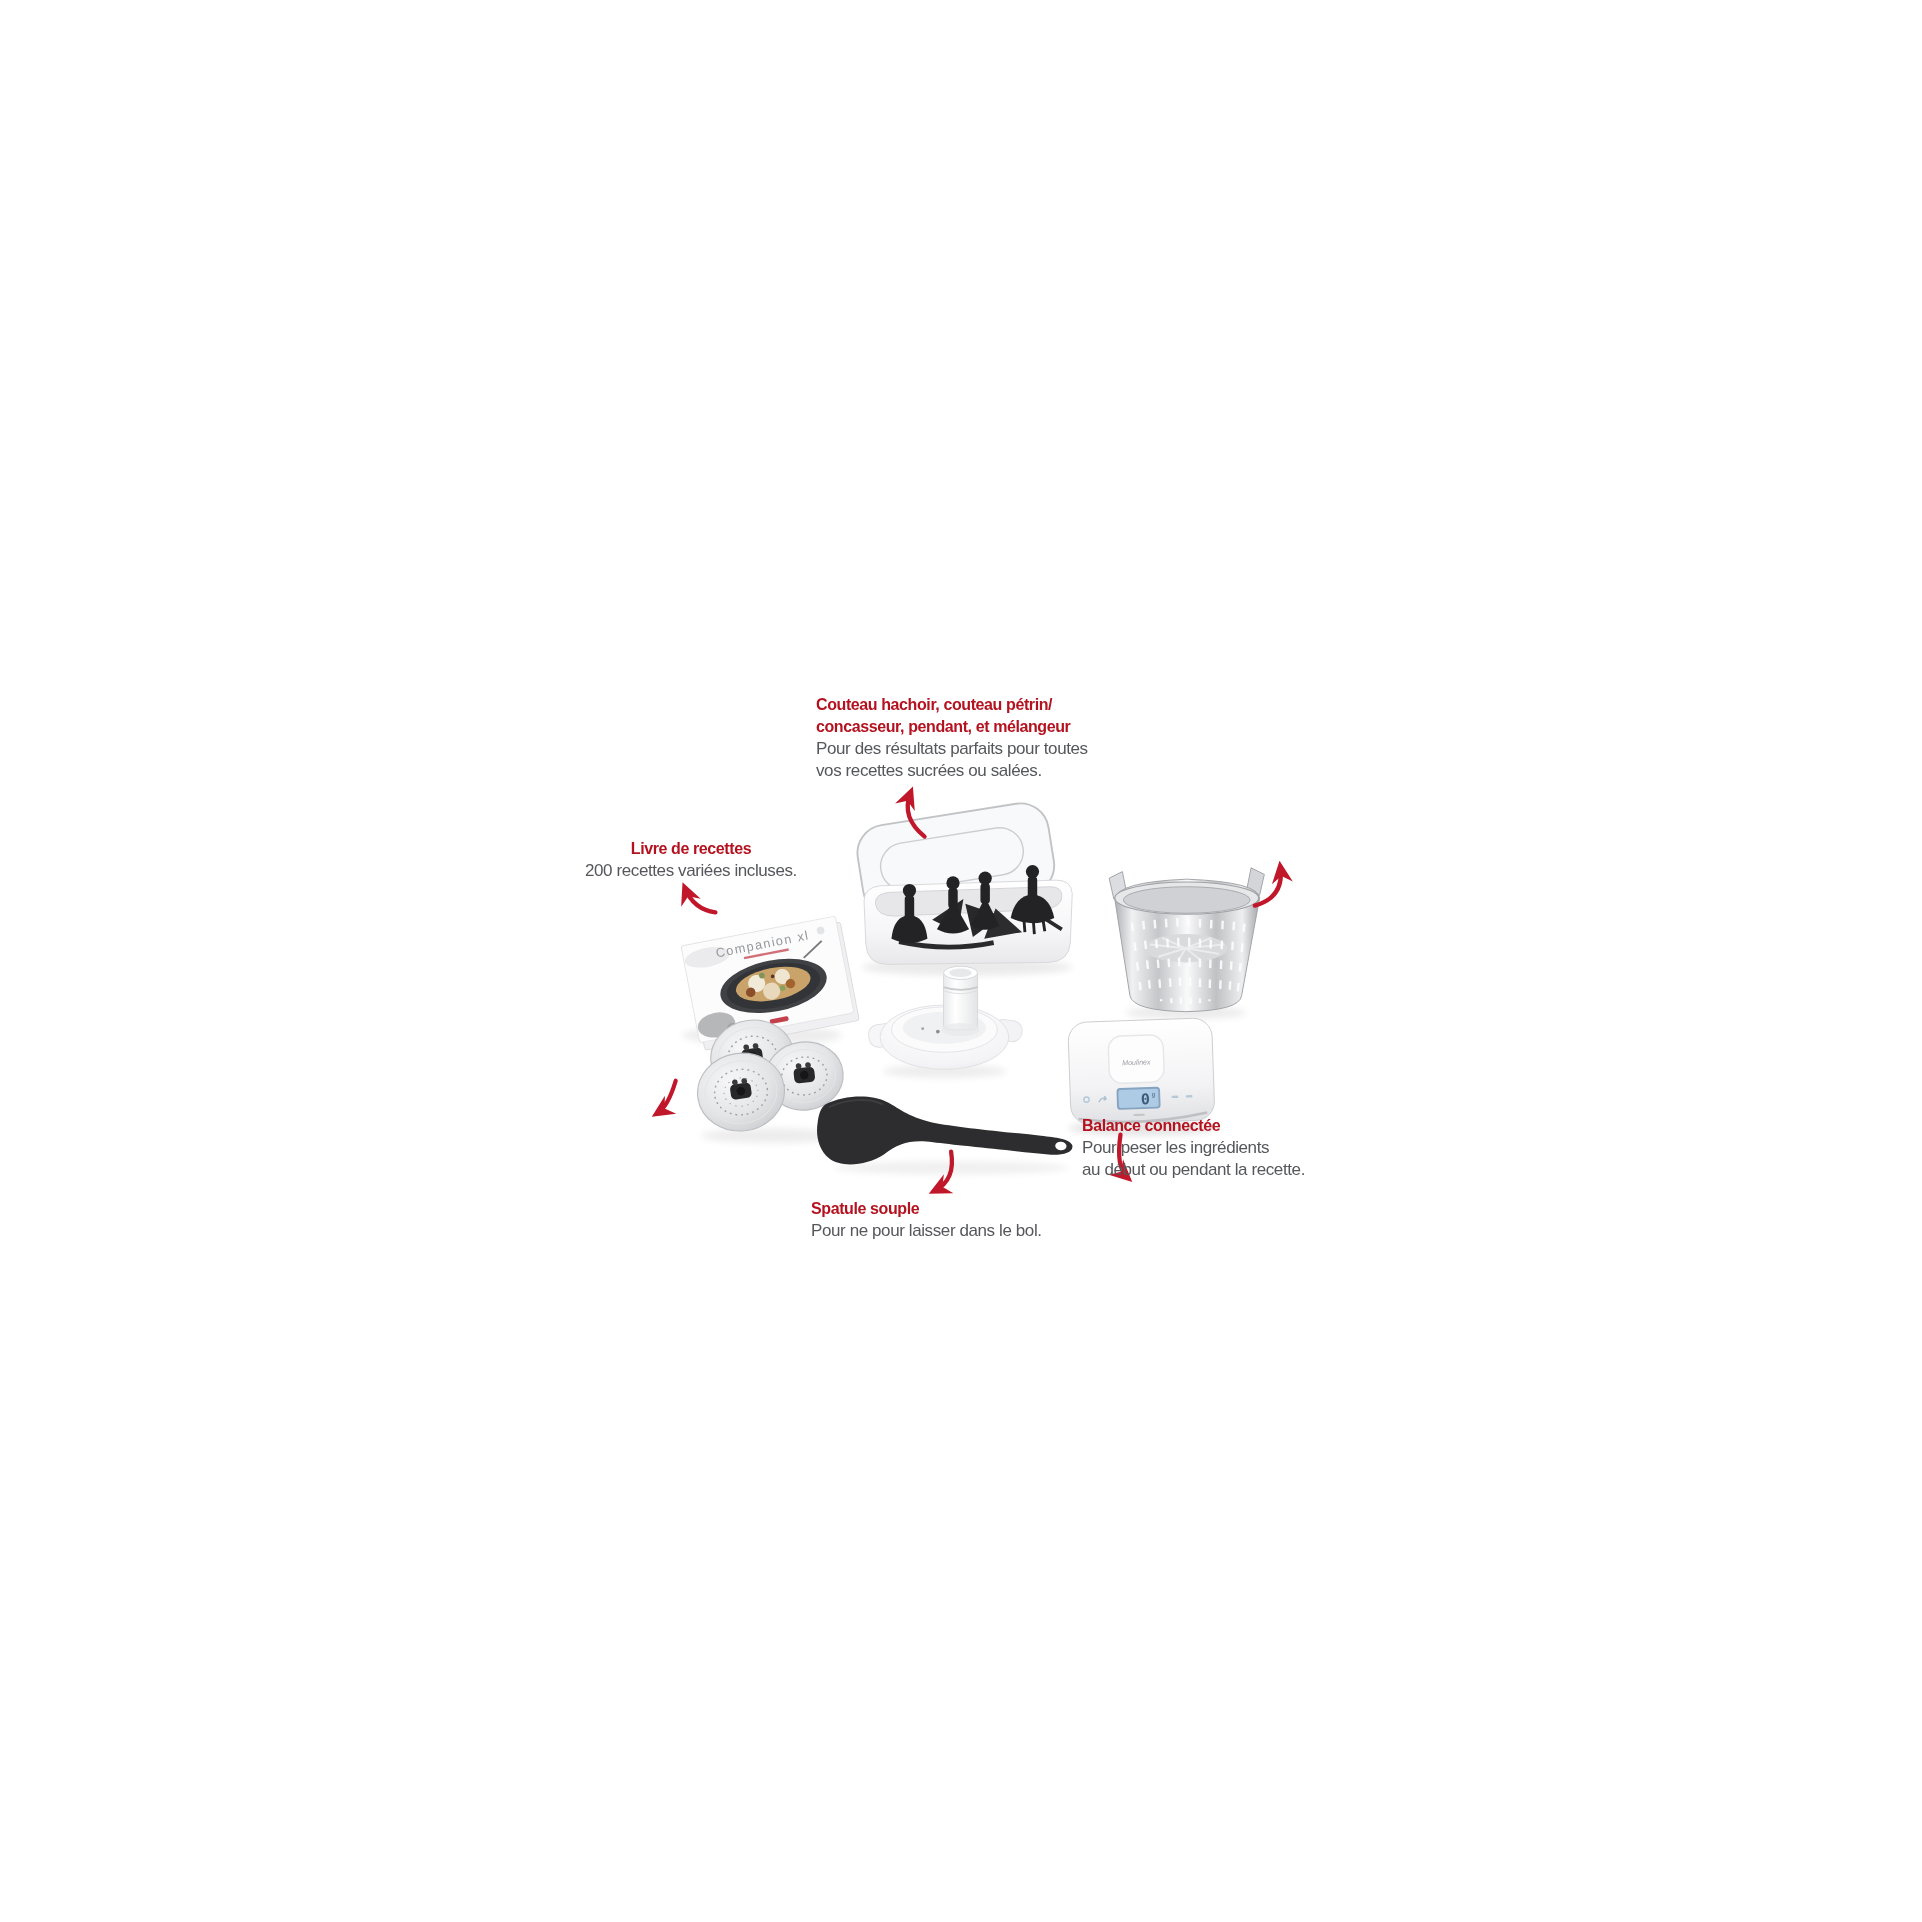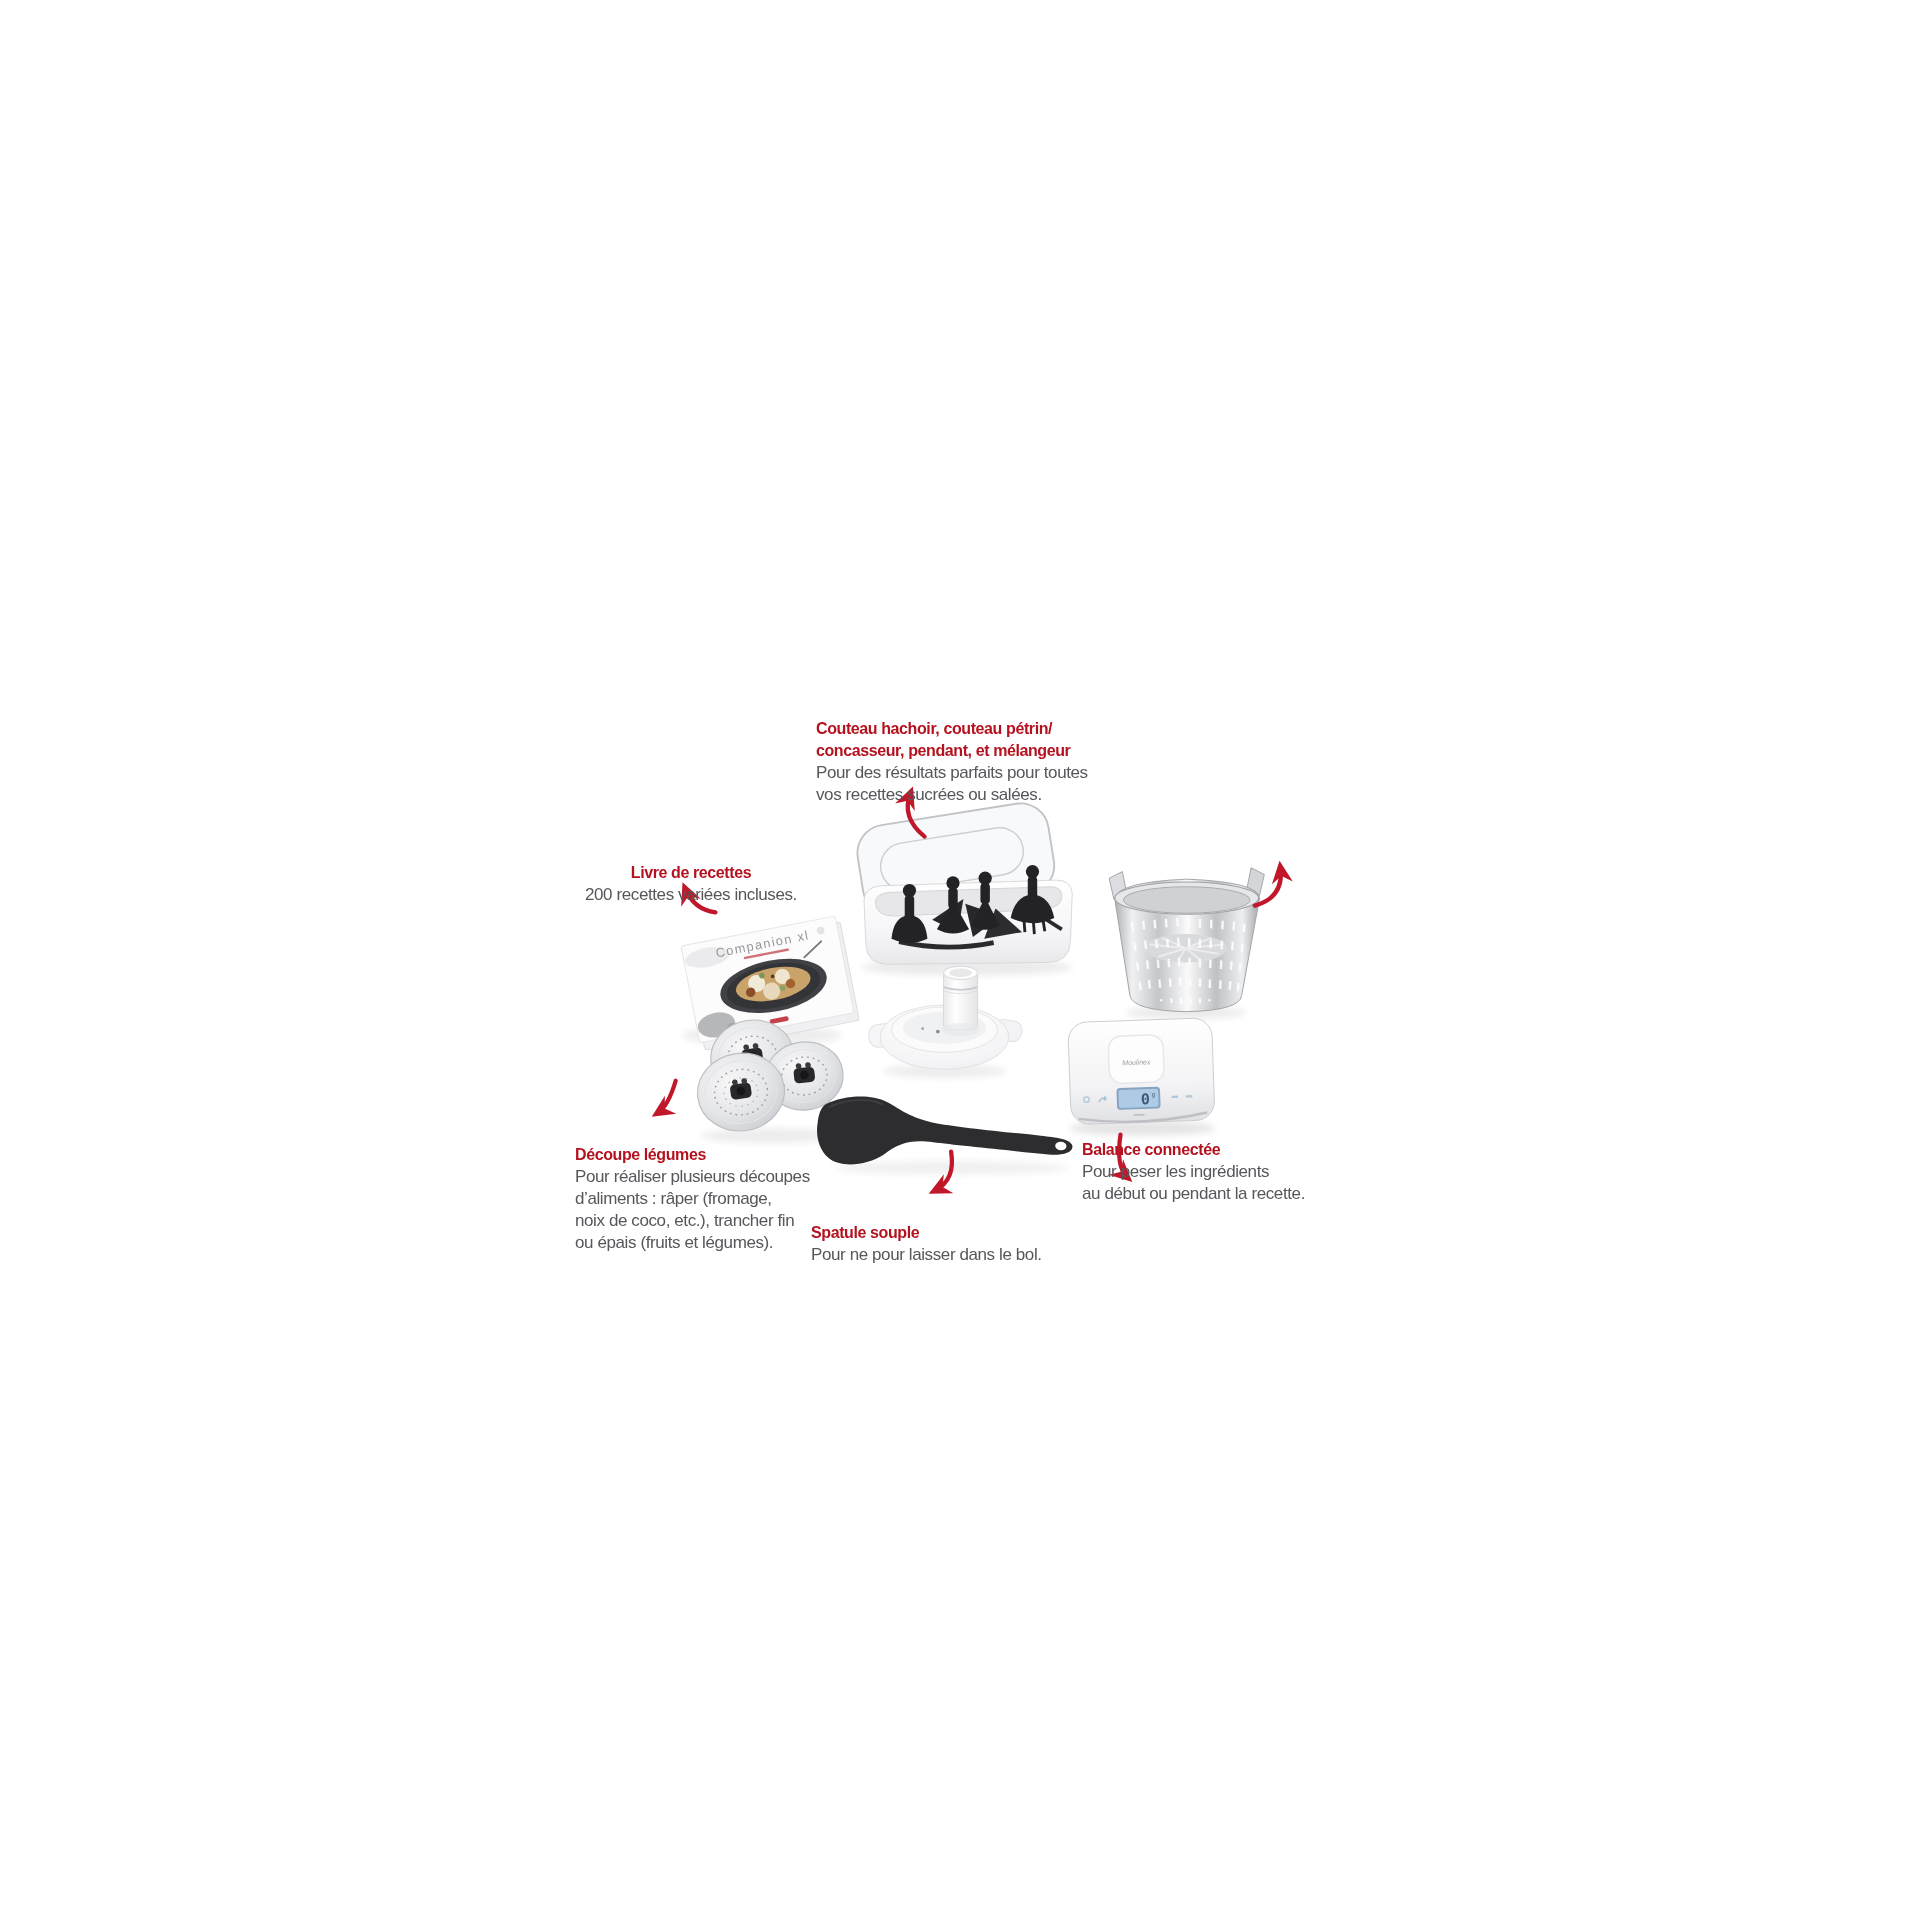--- a/index.html
+++ b/index.html
@@ -5,21 +5,21 @@
   html, body { margin: 0; padding: 0; background: #ffffff; }
   .canvas {
     position: relative;
     width: 1923px;
     height: 1923px;
     background: #ffffff;
     overflow: hidden;
     font-family: "Liberation Sans", sans-serif;
   }
   .scene-svg { position: absolute; left: 0; top: 0; }
-  .callout { position: absolute; white-space: nowrap; margin-top: 24px; }
+  .callout { position: absolute; white-space: nowrap; }
   .callout .t {
     color: #b5121f;
     font-weight: bold;
     font-size: 16px;
     line-height: 22px;
     letter-spacing: -0.4px;
   }
   .callout .b {
     color: #56575b;
     font-size: 17px;
@@ -272,27 +272,20 @@
     <div class="b">Pour des résultats parfaits pour toutes</div>
     <div class="b">vos recettes sucrées ou salées.</div>
   </div>
 
 
   <div class="callout" style="left:585px; top:838px;text-align:center;">
     <div class="t">Livre de recettes</div>
     <div class="b">200 recettes variées incluses.</div>
   </div>
 
-  <div class="callout" style="left:575px; top:1120px;">
-    <div class="t">Découpe légumes</div>
-    <div class="b">Pour réaliser plusieurs découpes</div>
-    <div class="b">d’aliments : râper (fromage,</div>
-    <div class="b">noix de coco, etc.), trancher fin</div>
-    <div class="b">ou épais (fruits et légumes).</div>
-  </div>
 
   <div class="callout" style="left:811px; top:1198px;">
     <div class="t">Spatule souple</div>
     <div class="b">Pour ne pour laisser dans le bol.</div>
   </div>
 
   <div class="callout" style="left:1082px; top:1115px;">
     <div class="t">Balance connectée</div>
     <div class="b">Pour peser les ingrédients</div>
     <div class="b">au début ou pendant la recette.</div>

